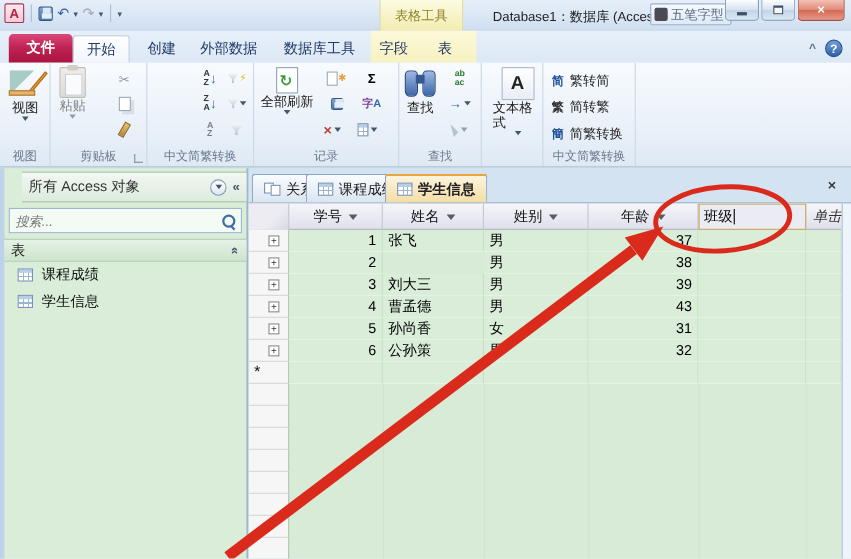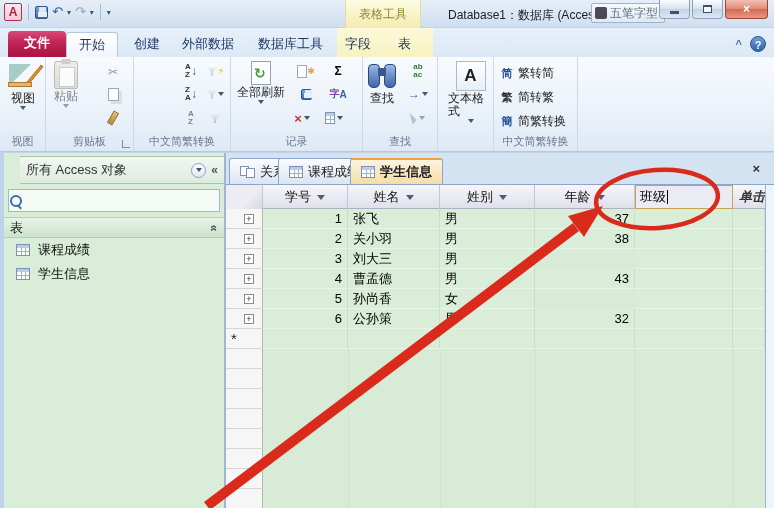--- a/index.html
+++ b/index.html
@@ -144,21 +144,21 @@
     font-size:9px; line-height:8px; text-align:center; color:#333; }
   .newmark { margin-left:5px; font-size:15px; color:#222; }
 
   
   .col-sel { left:0; width:37px; }
   .col-id { left:37px; width:85px; }
   .col-name { left:122px; width:92px; }
   .col-gender { left:214px; width:95px; }
   .col-age { left:309px; width:100px; }
   .col-class { left:409px; width:98px; }
-  .col-add { left:507px; width:32px;font-weight:bold; }
+  .col-add { left:507px; width:32px; }
 
   .annot { position:absolute; left:0; top:0; width:774px; height:508px; pointer-events:none; z-index:60; }
 </style>
 </head>
 <body>
 
 <div class="window">
 
   <div class="titlebar">
     <div class="qat">
@@ -352,20 +352,21 @@
 
     <div class="navpane">
       <div class="nav-header">
         <span class="nav-title">所有 Access 对象</span>
         <div class="nav-drop">
             <span class="dd"></span>
           </div>
         <span class="chev">«</span>
       </div>
       <div class="nav-search">
+        <input placeholder="搜索..." style="">
         <div class="mag"></div>
       </div>
       <div class="nav-section">
         <span>表</span>
         <span class="sp"></span>
         <span class="chev rot90">«</span>
       </div>
       <div class="nav-item" style="top:86px">
         <div class="grid-ic"></div>
         <span>课程成绩</span>
@@ -433,33 +434,33 @@
           <div class="dcell col-gender">男</div>
           <div class="dcell num col-age">37</div>
           <div class="dcell col-class"></div>
           <div class="dcell col-add"></div>
         </div>
         <div class="drow" style="top:44px">
           <div class="selcell col-sel">
               <div class="expander">+</div>
             </div>
           <div class="dcell num col-id">2</div>
-          <div class="dcell col-name">关小羽</div>
           <div class="dcell col-gender">男</div>
           <div class="dcell num col-age">38</div>
           <div class="dcell col-class"></div>
           <div class="dcell col-add"></div>
         </div>
         <div class="drow" style="top:64px">
           <div class="selcell col-sel">
               <div class="expander">+</div>
             </div>
           <div class="dcell num col-id">3</div>
           <div class="dcell col-name">刘大三</div>
           <div class="dcell col-gender">男</div>
+          <div class="dcell num col-age">39</div>
           <div class="dcell col-class"></div>
           <div class="dcell col-add"></div>
         </div>
         <div class="drow" style="top:84px">
           <div class="selcell col-sel">
               <div class="expander">+</div>
             </div>
           <div class="dcell num col-id">4</div>
           <div class="dcell col-name">曹孟德</div>
           <div class="dcell col-gender">男</div>
@@ -467,20 +468,21 @@
           <div class="dcell col-class"></div>
           <div class="dcell col-add"></div>
         </div>
         <div class="drow" style="top:104px">
           <div class="selcell col-sel">
               <div class="expander">+</div>
             </div>
           <div class="dcell num col-id">5</div>
           <div class="dcell col-name">孙尚香</div>
           <div class="dcell col-gender">女</div>
+          <div class="dcell num col-age">31</div>
           <div class="dcell col-class"></div>
           <div class="dcell col-add"></div>
         </div>
         <div class="drow" style="top:124px">
           <div class="selcell col-sel">
               <div class="expander">+</div>
             </div>
           <div class="dcell num col-id">6</div>
           <div class="dcell col-name">公孙策</div>
           <div class="dcell col-gender">男</div>

